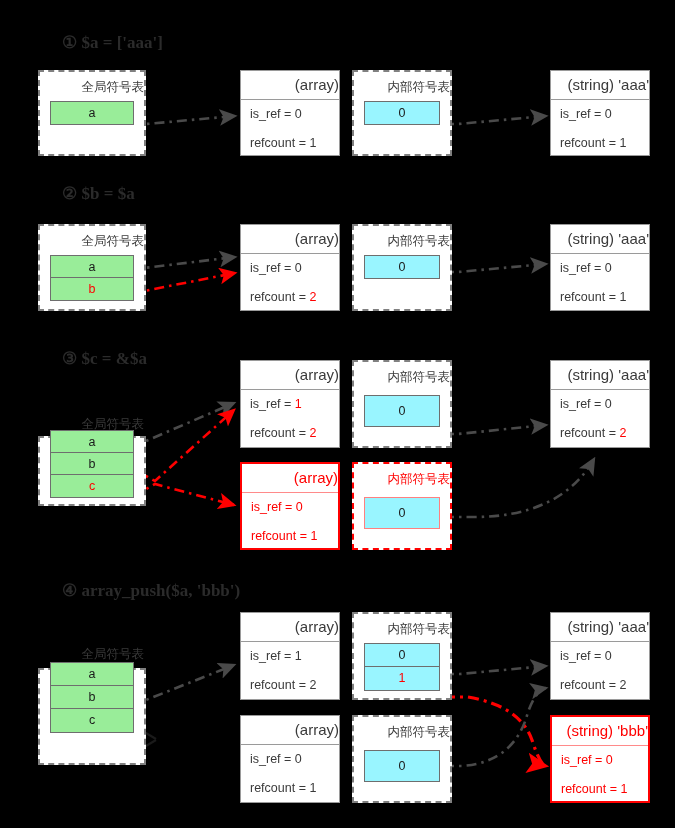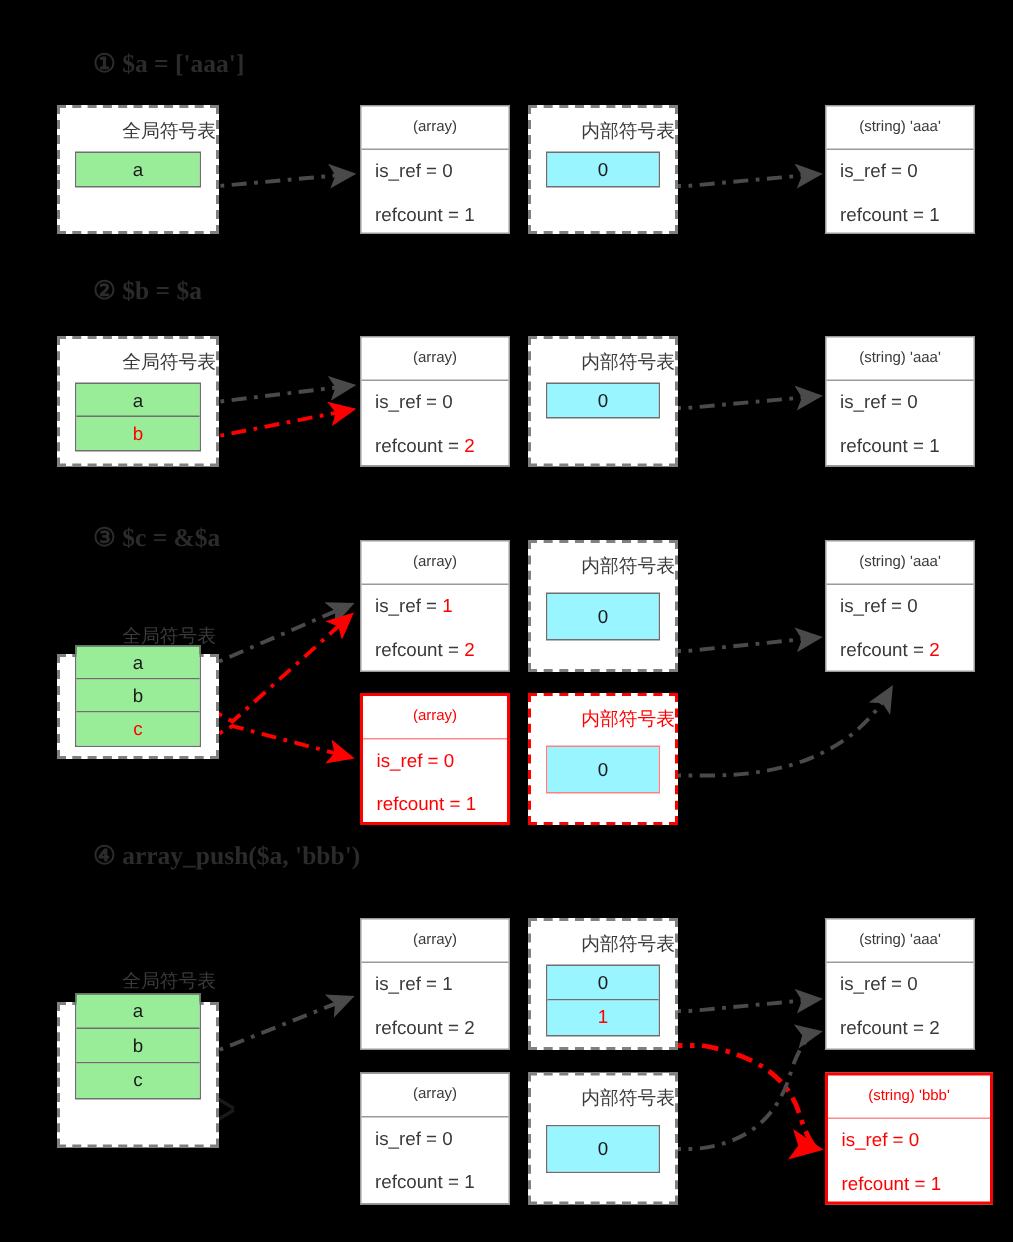--- a/index.html
+++ b/index.html
@@ -21,21 +21,21 @@
       color:#1a1a1a;border-bottom:1px solid #6e6e6e;box-sizing:border-box;}
   .slot:last-child{border-bottom:none;}
   .slot.green{background:#99ed99;}
   .slot.cyan{background:#99f5ff;}
   .slot.redtext{color:#ff0000;}
   .symtab.red .slot{border-color:#ff8080;}
   
   .zval{position:absolute;background:#ffffff;border:1px solid #9a9a9a;
       box-sizing:border-box;}
   .zval.red{border:2px solid #ff0000;}
-  .zval-head{text-align:center;font-size:10px;color:#3a3a3a;
+  .zval-head{text-align:right;font-size:15px;color:#3a3a3a;
       height:28px;line-height:28px;border-bottom:1px solid #9a9a9a;}
   .zval.red .zval-head{color:#ff0000;border-bottom:1px solid #ff8a8a;}
   .zval-row{font-size:12.5px;color:#3a3a3a;height:29px;line-height:29px;
       padding-left:9px;}
   .zval.red .zval-row{color:#ff0000;}
   .rv{color:#ff0000;}
   svg.wires{position:absolute;left:0;top:0;width:675px;height:828px;
       pointer-events:none;overflow:visible;}
 </style>
 </head>
@@ -167,21 +167,21 @@
       <div class="slot cyan" style="height:30px;line-height:30px;color:#1a1a1a;">0</div>
     </div>
   </div>
 
   <div class="zval" style="left:550px;top:360px;width:100px;height:88px;">
     <div class="zval-head">(string) 'aaa'</div>
     <div class="zval-row">is_ref = 0</div>
     <div class="zval-row"><span>refcount = </span><span class="rv">2</span></div>
   </div>
 
-  <div class="step-title" style="left:26px;top:560px;">④ array_push($a, 'bbb')</div>
+  <div class="step-title" style="left:26px;top:580px;">④ array_push($a, 'bbb')</div>
 
   <div class="symtab" style="left:38px;top:668px;width:108px;height:97px;">
     <div class="symtab-title" style="padding-top:0;margin-top:-24px;position:relative;">全局符号表</div>
     <div class="slots" style="margin-top:0px;">
       <div class="slot green" style="height:23px;line-height:23px;">a</div>
       <div class="slot green" style="height:23px;line-height:23px;">b</div>
       <div class="slot green" style="height:23px;line-height:23px;">c</div>
     </div>
   </div>
 
@@ -211,19 +211,19 @@
       <div class="slot cyan" style="height:30px;line-height:30px;">0</div>
     </div>
   </div>
 
   <div class="zval" style="left:550px;top:612px;width:100px;height:88px;">
     <div class="zval-head">(string) 'aaa'</div>
     <div class="zval-row">is_ref = 0</div>
     <div class="zval-row"><span>refcount = </span><span>2</span></div>
   </div>
 
-  <div class="zval red" style="left:550px;top:715px;width:112px;height:88px;">
+  <div class="zval red" style="left:550px;top:715px;width:100px;height:88px;">
     <div class="zval-head">(string) 'bbb'</div>
     <div class="zval-row">is_ref = 0</div>
     <div class="zval-row"><span>refcount = </span><span>1</span></div>
   </div>
 
 </div>
 
 </body></html>

